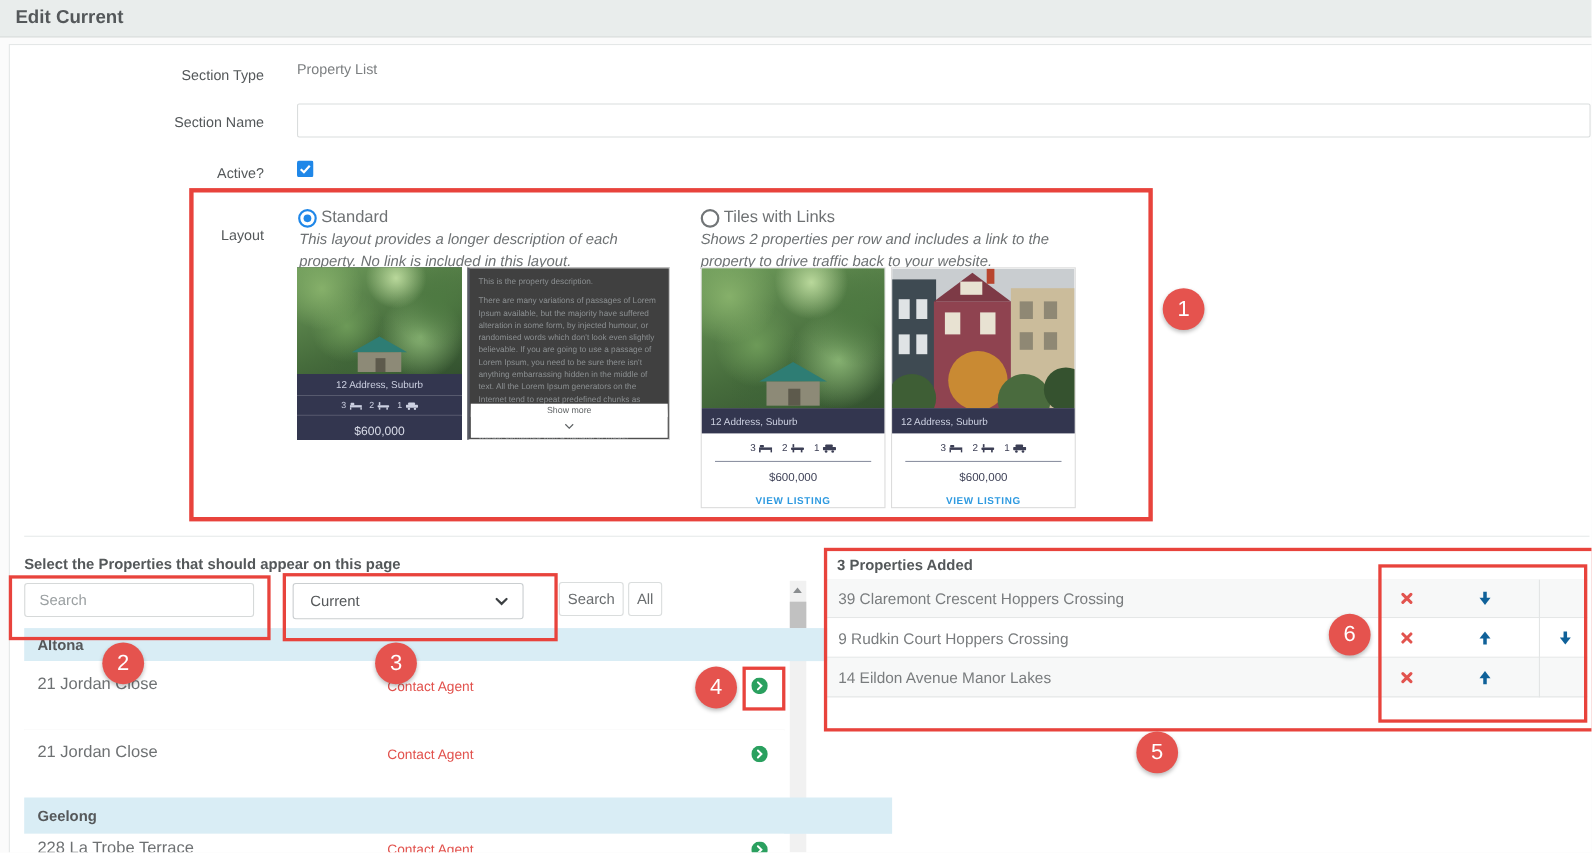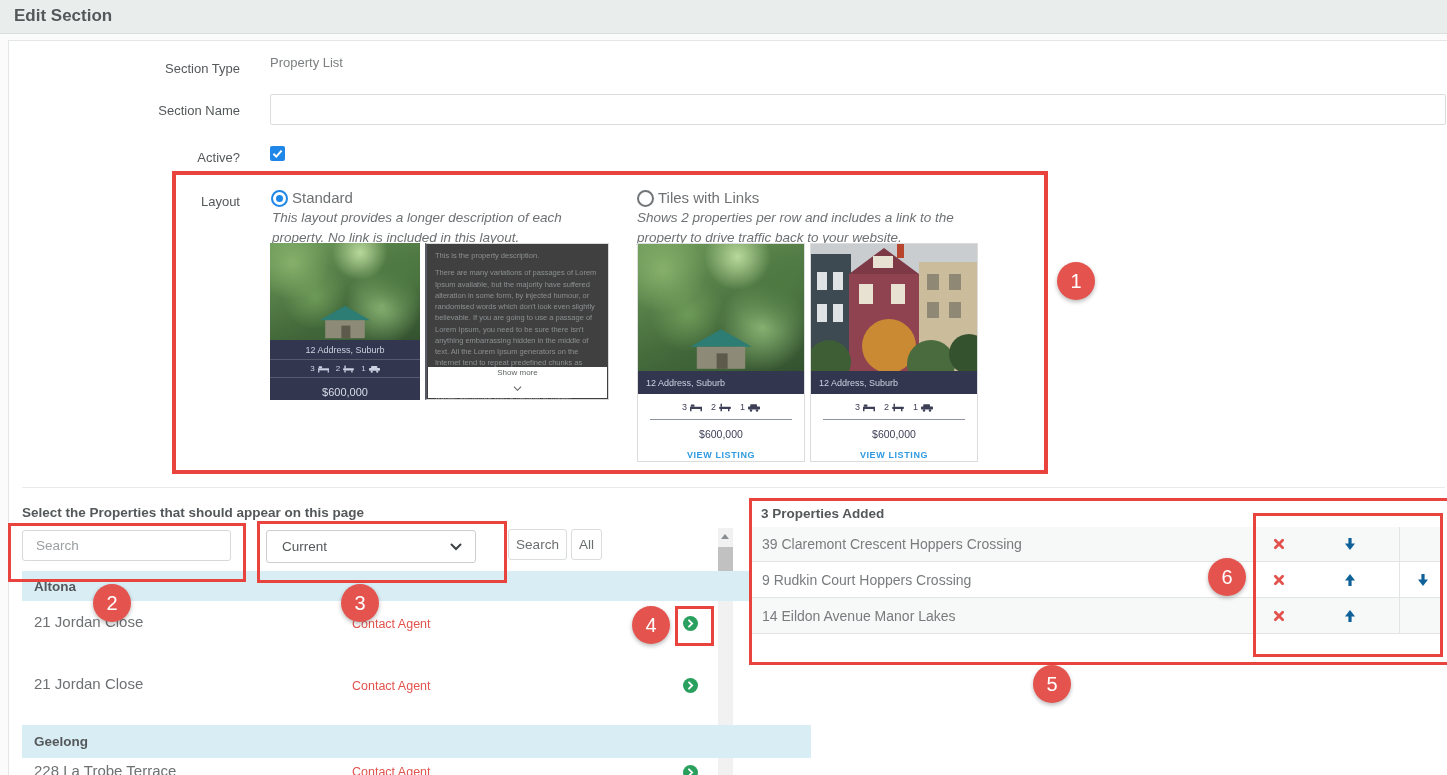--- a/index.html
+++ b/index.html
@@ -14,21 +14,21 @@
   
   #panel{left:8px;top:40px;width:1445px;height:760px;background:#fff;border:1px solid #e4e7e7;}
 
   
   .form-label{width:140px;text-align:right;font-size:13px;color:#54585a;}
   #lbl-type{left:100px;top:61px;} #val-type{left:270px;top:55px;font-size:13px;color:#7c7f81;}
   #lbl-name{left:100px;top:103px;}
   #input-name{left:270px;top:94px;width:1176px;height:31px;border:1px solid #dadddd;border-radius:2px;background:#fff;font-size:13px;padding:0 8px;color:#55585a;box-sizing:border-box;}
   #lbl-active{left:100px;top:150px;}
   #checkbox-active{left:270px;top:146px;}
-  #lbl-layout{left:100px;top:194px;}
+  #lbl-layout{left:100px;top:206px;}
 
   .radio-outer{width:13px;height:13px;border-radius:50%;border:2px solid #1f87e8;background:#fff;display:flex;align-items:center;justify-content:center;}
   .radio-outer.unsel{border-color:#717577;}
   .radio-dot{width:7px;height:7px;border-radius:50%;background:#1f87e8;}
   #radio-standard{left:271px;top:190px;} #opt-standard-label{left:292px;top:189px;font-size:15px;color:#6e7173;}
   #opt-standard-desc{left:272px;top:208px;width:332px;font-size:13.5px;font-style:italic;color:#6d7173;line-height:1.5;}
   #radio-tiles{left:637px;top:190px;} #opt-tiles-label{left:658px;top:189px;font-size:15px;color:#6e7173;}
   #opt-tiles-desc{left:637px;top:208px;width:345px;font-size:13.5px;font-style:italic;color:#6d7173;line-height:1.5;}
 
   
@@ -121,21 +121,21 @@
   .ann-circle{width:38px;height:38px;border-radius:50%;background:#e5534e;color:#fff;font-size:20px;display:flex;align-items:center;justify-content:center;z-index:50;box-shadow:0 2px 4px rgba(0,0,0,.28);}
   #circle1{left:1057px;top:262px;} #circle2{left:93px;top:584px;} #circle3{left:341px;top:584px;}
   #circle4{left:632px;top:606px;} #circle5{left:1033px;top:665px;} #circle6{left:1208px;top:558px;}
 </style>
 </head>
 <body>
 
 <div id="canvas">
 
   <div class="abs" id="top-band"></div>
-  <div class="abs" id="page-title">Edit Section</div>
+  <div class="abs" id="page-title">Edit Current</div>
 
   <div class="abs" id="panel"></div>
 
   <div class="abs form-label" id="lbl-type">Section Type</div>
   <div class="abs" id="val-type">Property List</div>
 
   <div class="abs form-label" id="lbl-name">Section Name</div>
   <input class="abs" id="input-name" type="text" value="" style="">
 
   <div class="abs form-label" id="lbl-active">Active?</div>

